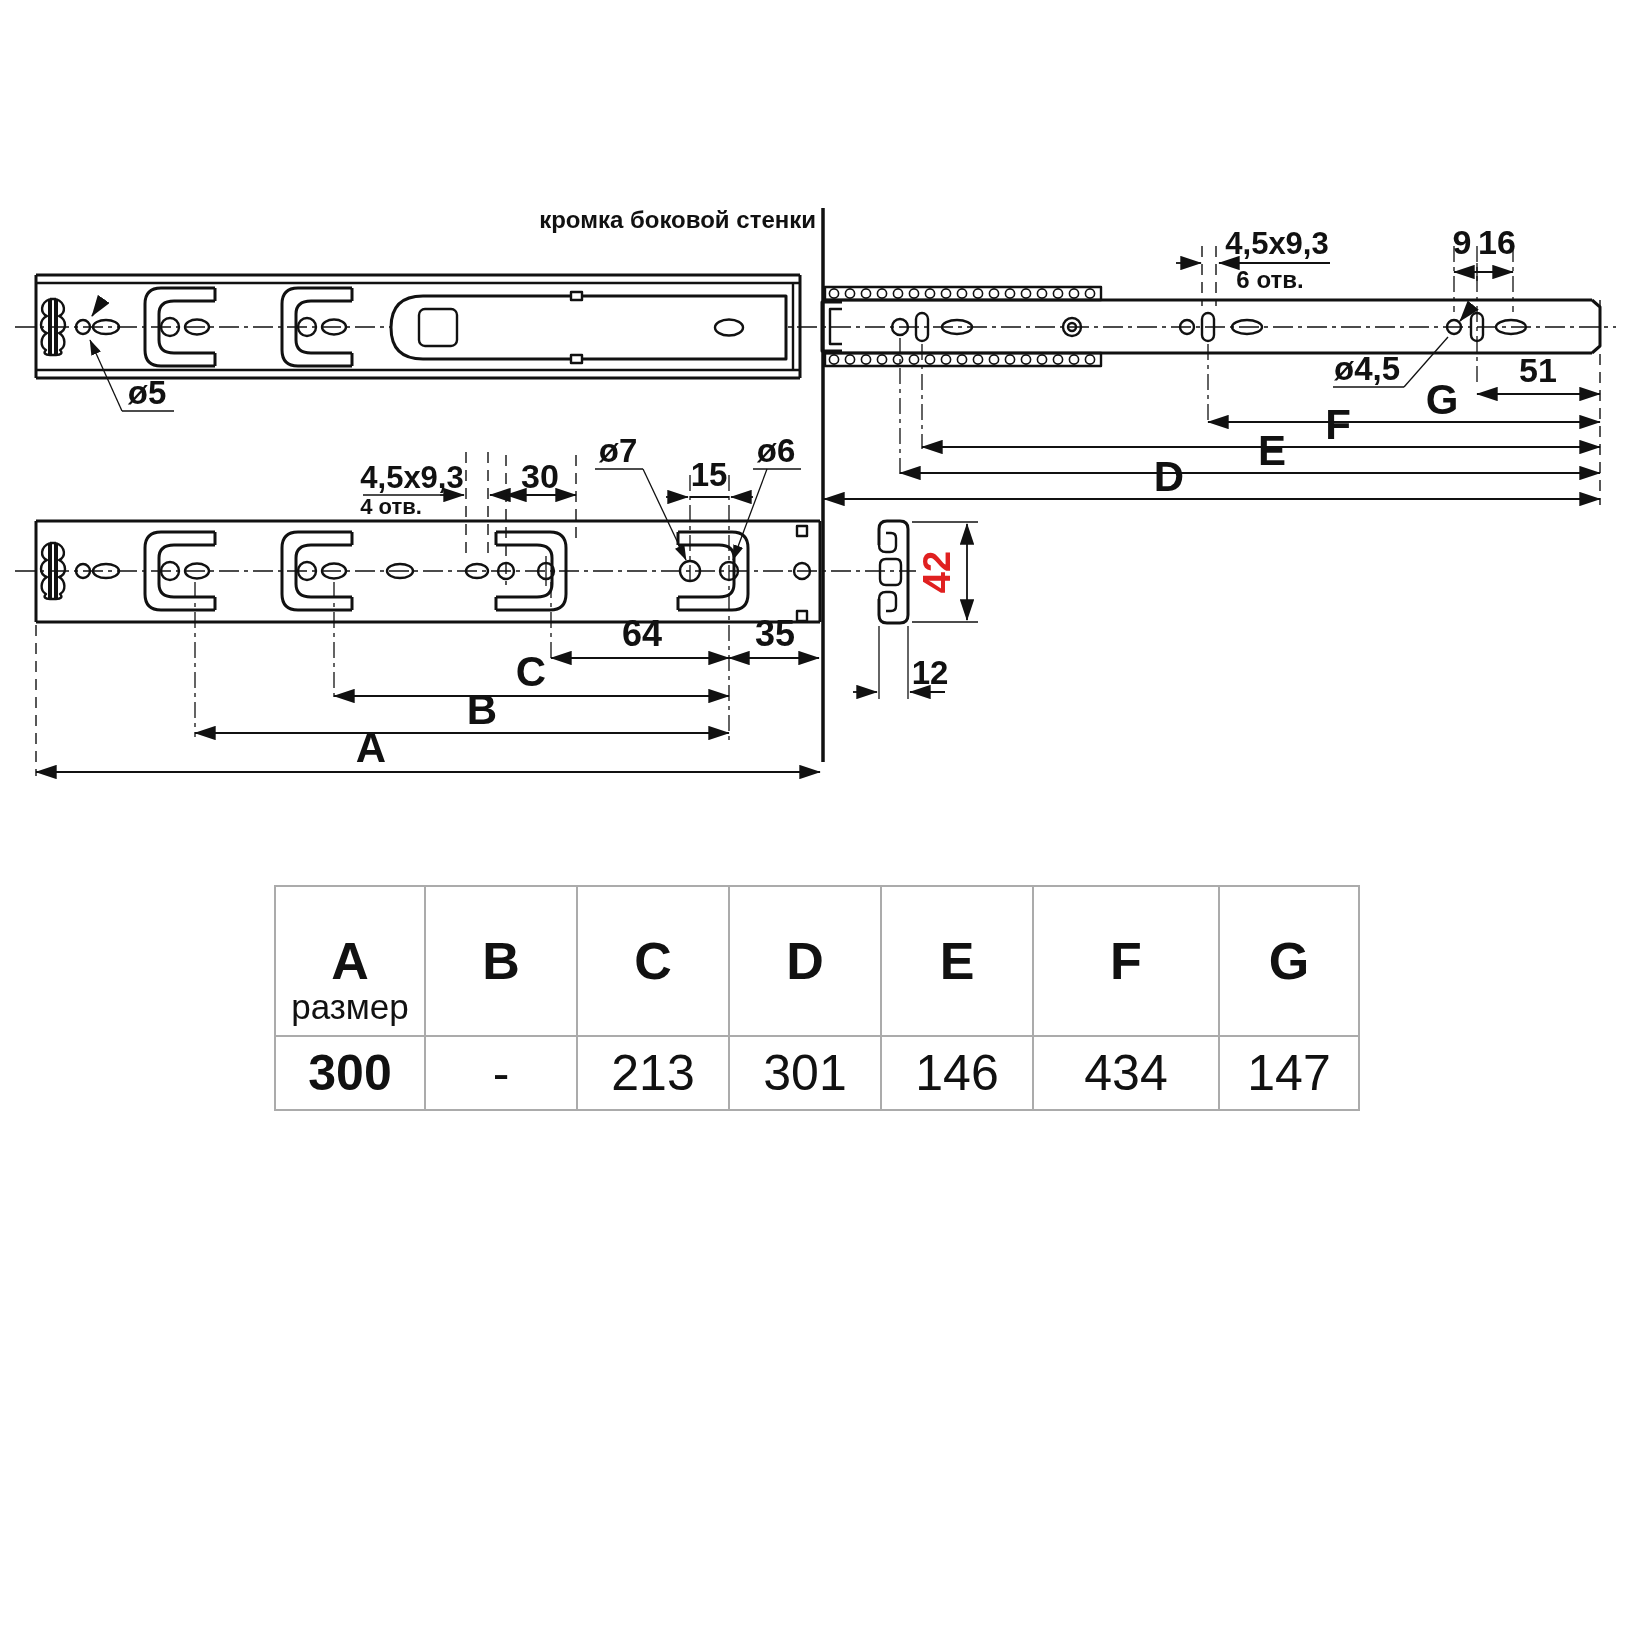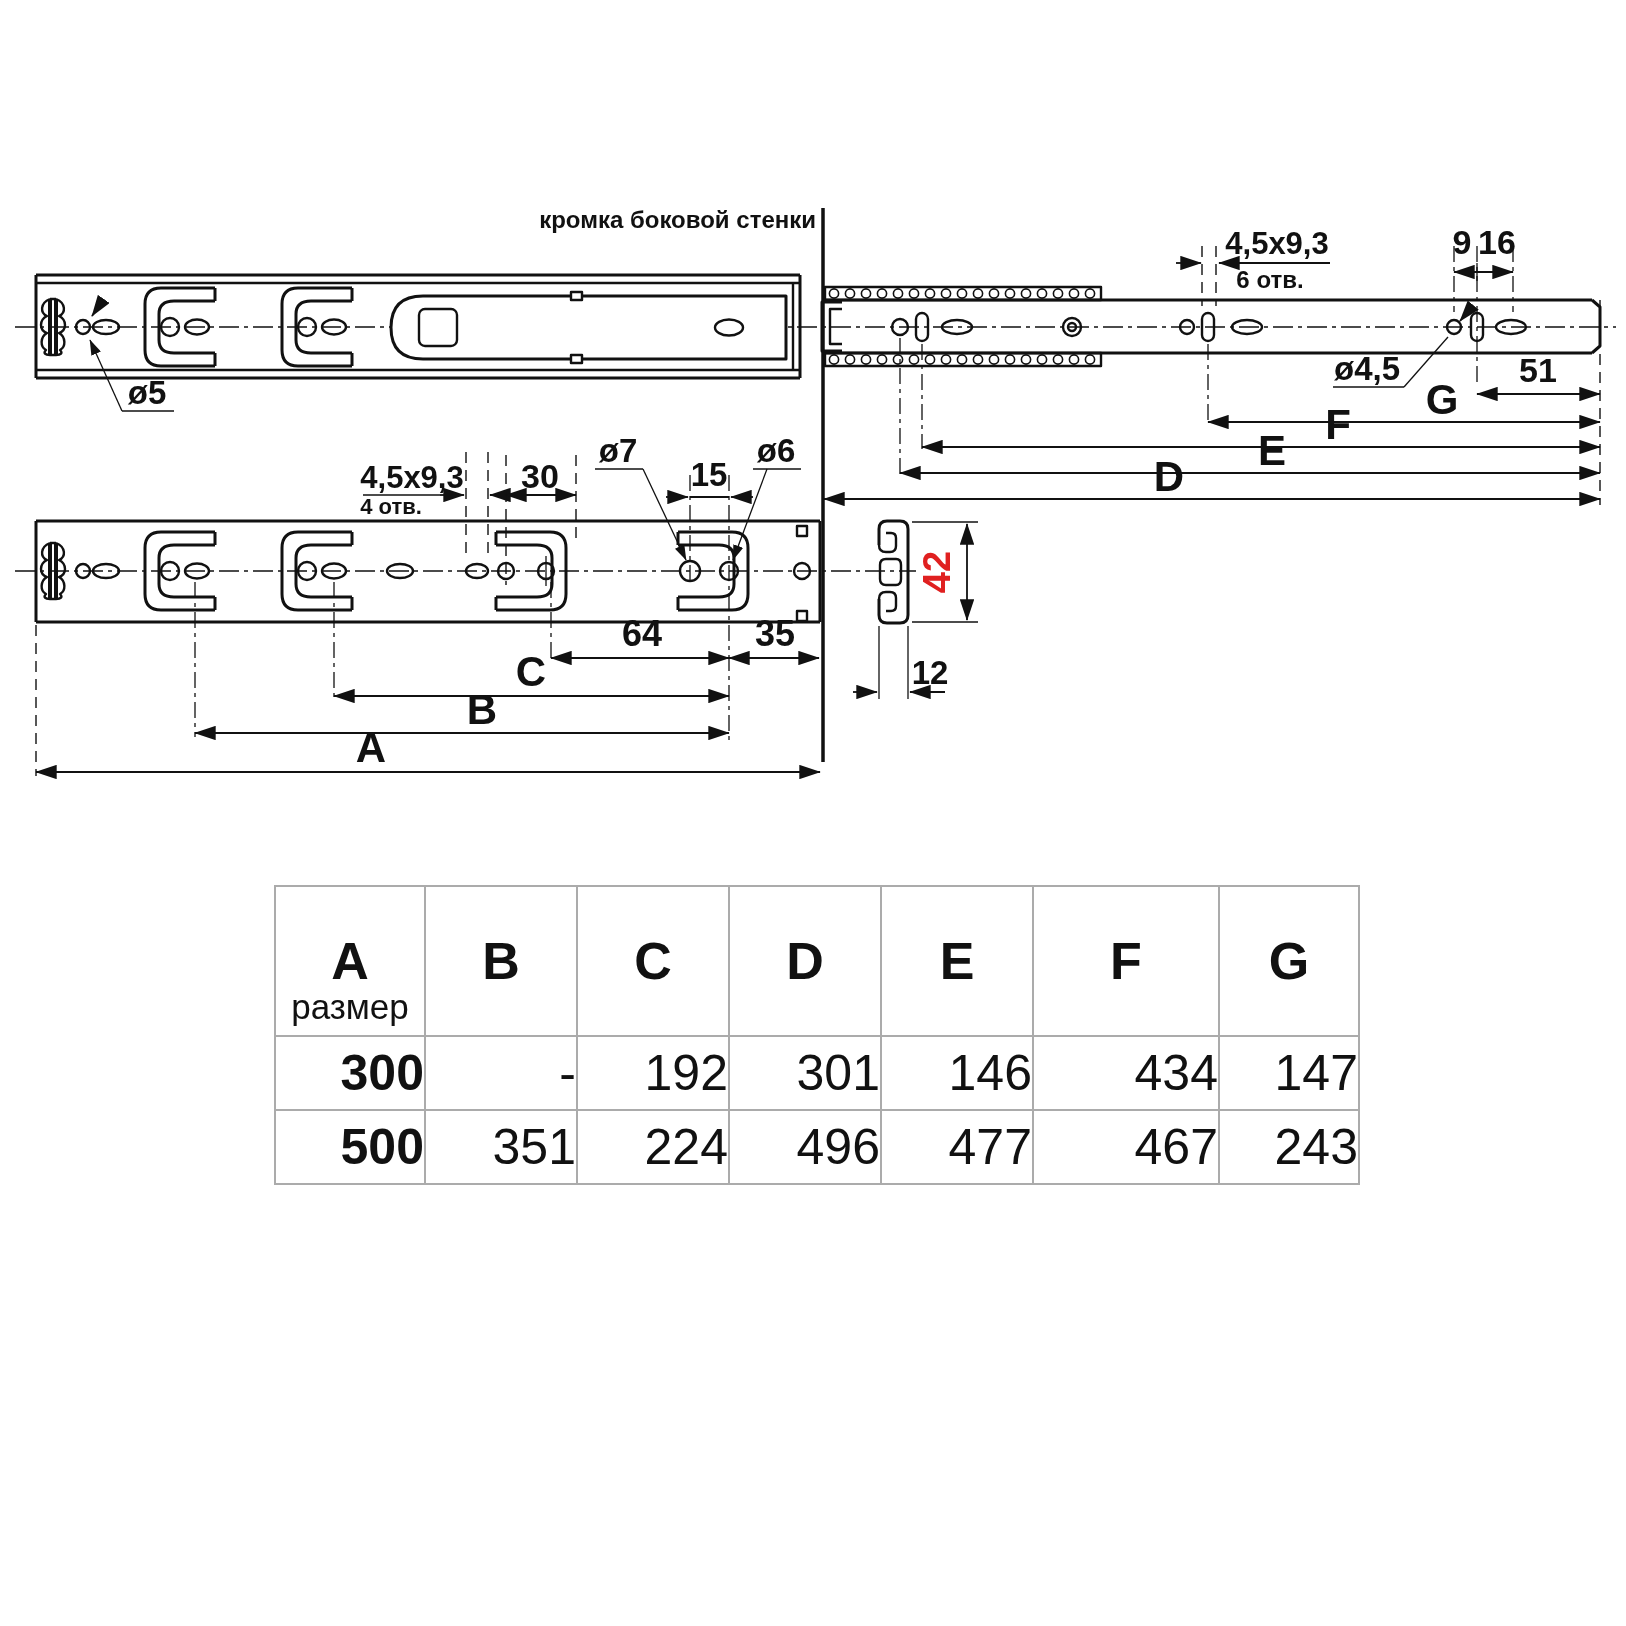--- a/index.html
+++ b/index.html
@@ -22,21 +22,21 @@
   
   .spec-table-wrap{position:absolute;left:274px;top:885px;}
   table.spec{border-collapse:collapse;table-layout:fixed;width:1084px;color:#111;}
   table.spec th,table.spec td{border:2px solid #ababab;background:#fff;text-align:center;vertical-align:middle;padding:0;}
   table.spec thead tr{height:150px;}
   table.spec tbody tr{height:74px;}
   table.spec th{font-weight:bold;}
   table.spec .letter{font-size:52px;font-weight:bold;display:inline-block;}
   table.spec th.col-a{position:relative;}
   table.spec th.col-a .sub{position:absolute;left:0;right:0;bottom:8px;font-size:35px;font-weight:normal;}
-  table.spec td{font-size:50px;font-weight:normal;text-align:right;}
+  table.spec td{font-size:50px;font-weight:normal;}
   table.spec td.size{font-weight:bold;}
 </style>
 </head>
 <body>
 
 <div class="stage">
 
 <svg width="1626" height="830" viewBox="0 0 1626 830">
   <defs>
     <marker id="arr" viewBox="0 0 12 8" refX="11.5" refY="4" markerWidth="12" markerHeight="8" orient="auto-start-reverse">
@@ -305,32 +305,23 @@
         <th><span class="letter">D</span></th>
         <th><span class="letter">E</span></th>
         <th><span class="letter">F</span></th>
         <th><span class="letter">G</span></th>
       </tr>
     </thead>
     <tbody>
       <tr>
         <td class="size">300</td>
         <td>-</td>
-        <td>192</td>
+        <td>213</td>
         <td>301</td>
         <td>146</td>
         <td>434</td>
         <td>147</td>
       </tr>
-      <tr>
-        <td class="size">500</td>
-        <td>351</td>
-        <td>224</td>
-        <td>496</td>
-        <td>477</td>
-        <td>467</td>
-        <td>243</td>
-      </tr>
     </tbody>
   </table>
 </div>
 
 </div>
 
 </body></html>

